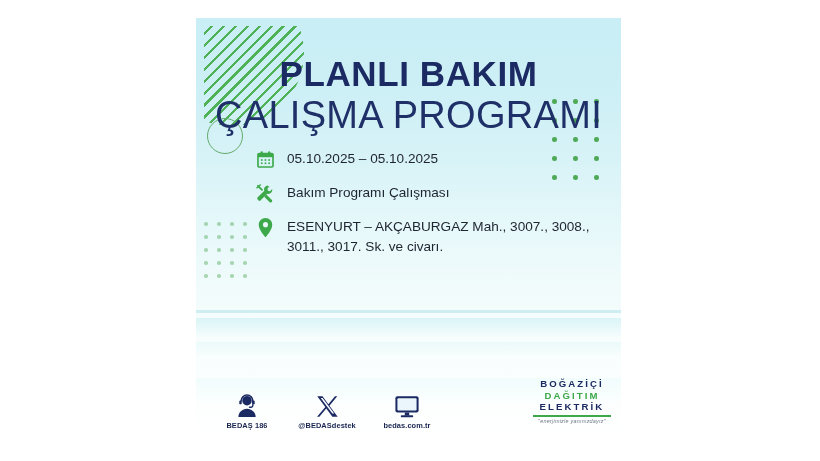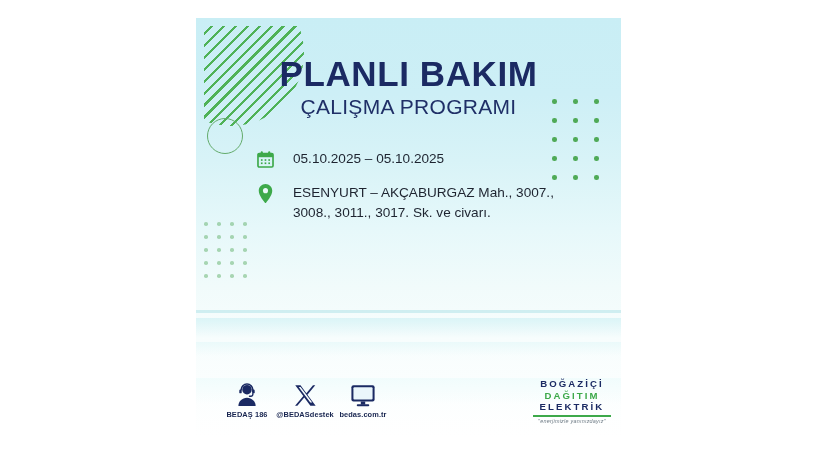--- a/index.html
+++ b/index.html
@@ -119,21 +119,21 @@
     margin: 0;
     color: #1b2a63;
     font-size: 35px;
     font-weight: 700;
     letter-spacing: 0.6px;
     line-height: 1.05;
   }
   .title-sub {
     margin: 2px 0 0 0;
     color: #1f2f67;
-    font-size: 21px;
+    font-size: 38px;
     font-weight: 400;
     letter-spacing: 0.3px;
     line-height: 1.1;
   }
 
   
   .info {
     position: absolute;
     left: 58px;
     top: 130px;
@@ -154,37 +154,37 @@
     align-items: center;
     justify-content: center;
   }
   .row .ico svg { display: block; }
   .row .txt {
     color: #1e2430;
     font-size: 13.6px;
     line-height: 1.5;
     padding-top: 1px;
     font-family: "Liberation Sans", sans-serif;
-    margin-left: 6px;
   }
 
   
   .footer {
     position: absolute;
     left: 0;
     right: 0;
     bottom: 8px;
     height: 58px;
   }
   .socials {
     position: absolute;
     left: 22px;
-    bottom: 11px;
+    bottom: 0;
     display: flex;
     align-items: flex-end;
+    gap: 22px;
   }
   .social {
     width: 58px;
     text-align: center;
     color: #1b2a63;
   }
   .social .sico {
     height: 26px;
     display: flex;
     align-items: flex-end;
@@ -307,20 +307,31 @@
             <rect x="15.6" y="11.6" width="2.1" height="2.1" fill="#3da94a"></rect>
             <rect x="6.2" y="15.7" width="2.1" height="2.1" fill="#3da94a"></rect>
             <rect x="10.9" y="15.7" width="2.1" height="2.1" fill="#3da94a"></rect>
             <rect x="15.6" y="15.7" width="2.1" height="2.1" fill="#3da94a"></rect>
           </svg>
         </span>
         <span class="txt">05.10.2025 – 05.10.2025</span>
       </div>
 
 
+      <div class="row">
+        <span class="ico">
+          <svg width="20" height="20" viewBox="0 0 24 24" fill="none">
+            <path d="M15.4 2.9a4.6 4.6 0 0 0-4.2 6.4L3.2 17.2a1.9 1.9 0 0 0 0 2.7l.9.9a1.9 1.9 0 0 0 2.7 0l7.9-8a4.6 4.6 0 0 0 5.9-5.6l-2.6 2.6-2.5-.6-.6-2.5 2.6-2.6a4.7 4.7 0 0 0-2.1-.2Z" fill="#3da94a"></path>
+            <path d="M3.5 3.4 8.3 8.2" stroke="#3da94a" stroke-width="2.3" stroke-linecap="round"></path>
+            <path d="M2.2 5.9 6.6 2.2" stroke="#3da94a" stroke-width="1.6" stroke-linecap="round"></path>
+            <path d="M13.6 13.8l6.4 6.4a1.8 1.8 0 0 1-2.6 2.6l-6.4-6.4" fill="#3da94a"></path>
+          </svg>
+        </span>
+        <span class="txt">Bakım Programı Çalışması</span>
+      </div>
 
       <div class="row">
         <span class="ico">
           <svg width="19" height="21" viewBox="0 0 24 28" fill="none">
             <path d="M12 1.4c-5 0-9 4-9 9 0 6.6 7.8 15.4 8.2 15.8a1.1 1.1 0 0 0 1.6 0c.4-.4 8.2-9.2 8.2-15.8 0-5-4-9-9-9Z" fill="#3da94a"></path>
             <circle cx="12" cy="10.2" r="3.4" fill="#eaf8f9"></circle>
           </svg>
         </span>
         <span class="txt">ESENYURT – AKÇABURGAZ Mah., 3007., 3008., 3011., 3017. Sk. ve civarı.</span>
       </div>

